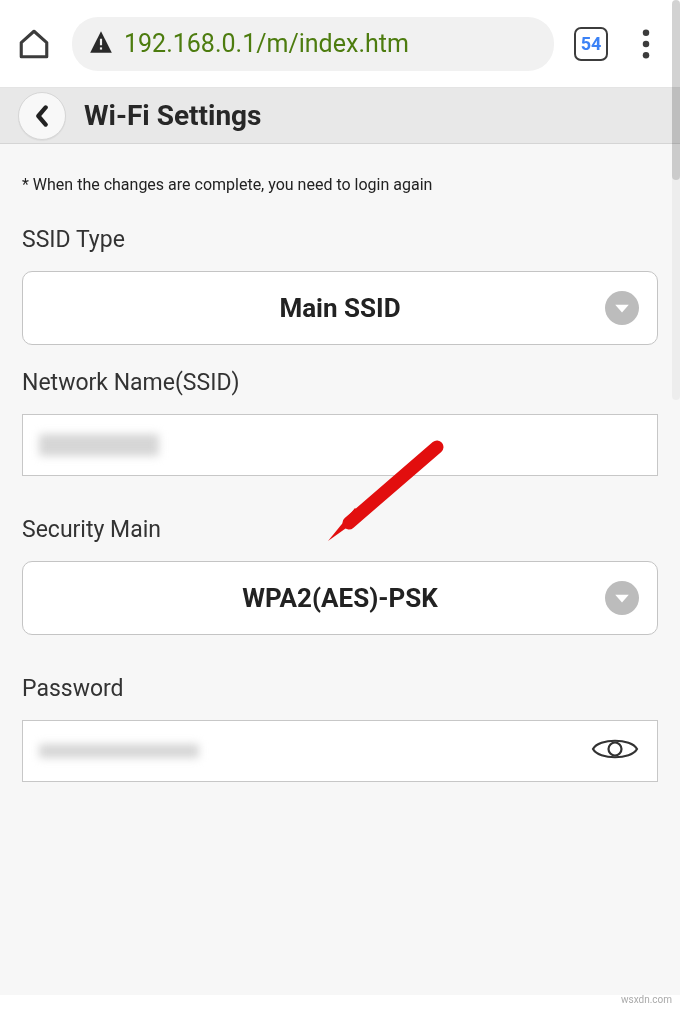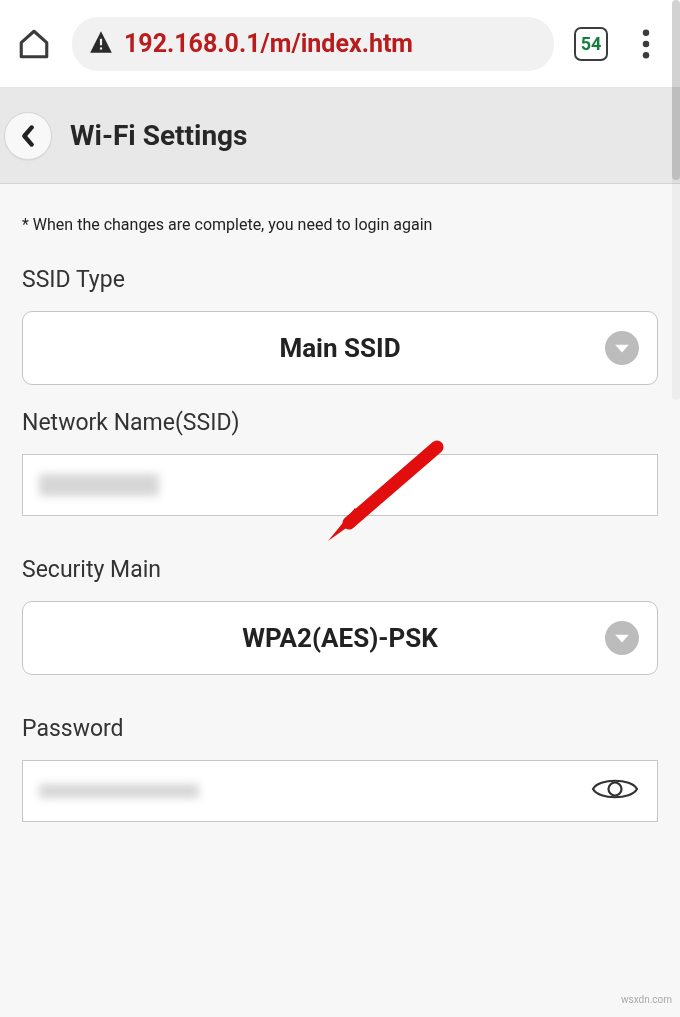--- a/index.html
+++ b/index.html
@@ -37,52 +37,51 @@
       align-items: center;
       padding: 0 16px;
       gap: 10px;
       min-width: 0;
     }
     .url-bar .secure-icon {
       color: #2a2a2a;
       flex-shrink: 0;
     }
     .url-text {
-      color: #b91c1c;
+      color: #4d7c0f;
       font-size: 25px;
       white-space: nowrap;
       overflow: hidden;
-      font-weight: bold;
     }
     .tab-count {
       width: 34px;
       height: 34px;
       border: 2.5px solid #3c3c3c;
       border-radius: 7px;
       display: flex;
       align-items: center;
       justify-content: center;
       font-size: 18px;
       font-weight: 700;
-      color: #15803d;
+      color: #3b82f6;
     }
     .menu-icon {
       color: #3c3c3c;
       width: 36px;
       display: flex;
       justify-content: center;
     }
     
     .page-header {
-      height: 96px;
+      height: 56px;
       background: #e8e8e8;
       border-bottom: 1px solid #d5d5d5;
       display: flex;
       align-items: center;
-      padding: 0 4px;
+      padding: 0 18px;
       gap: 18px;
     }
     .back-btn {
       width: 48px;
       height: 48px;
       border-radius: 50%;
       background: #f8f8f8;
       border: 1px solid #d6d6d6;
       display: flex;
       align-items: center;

